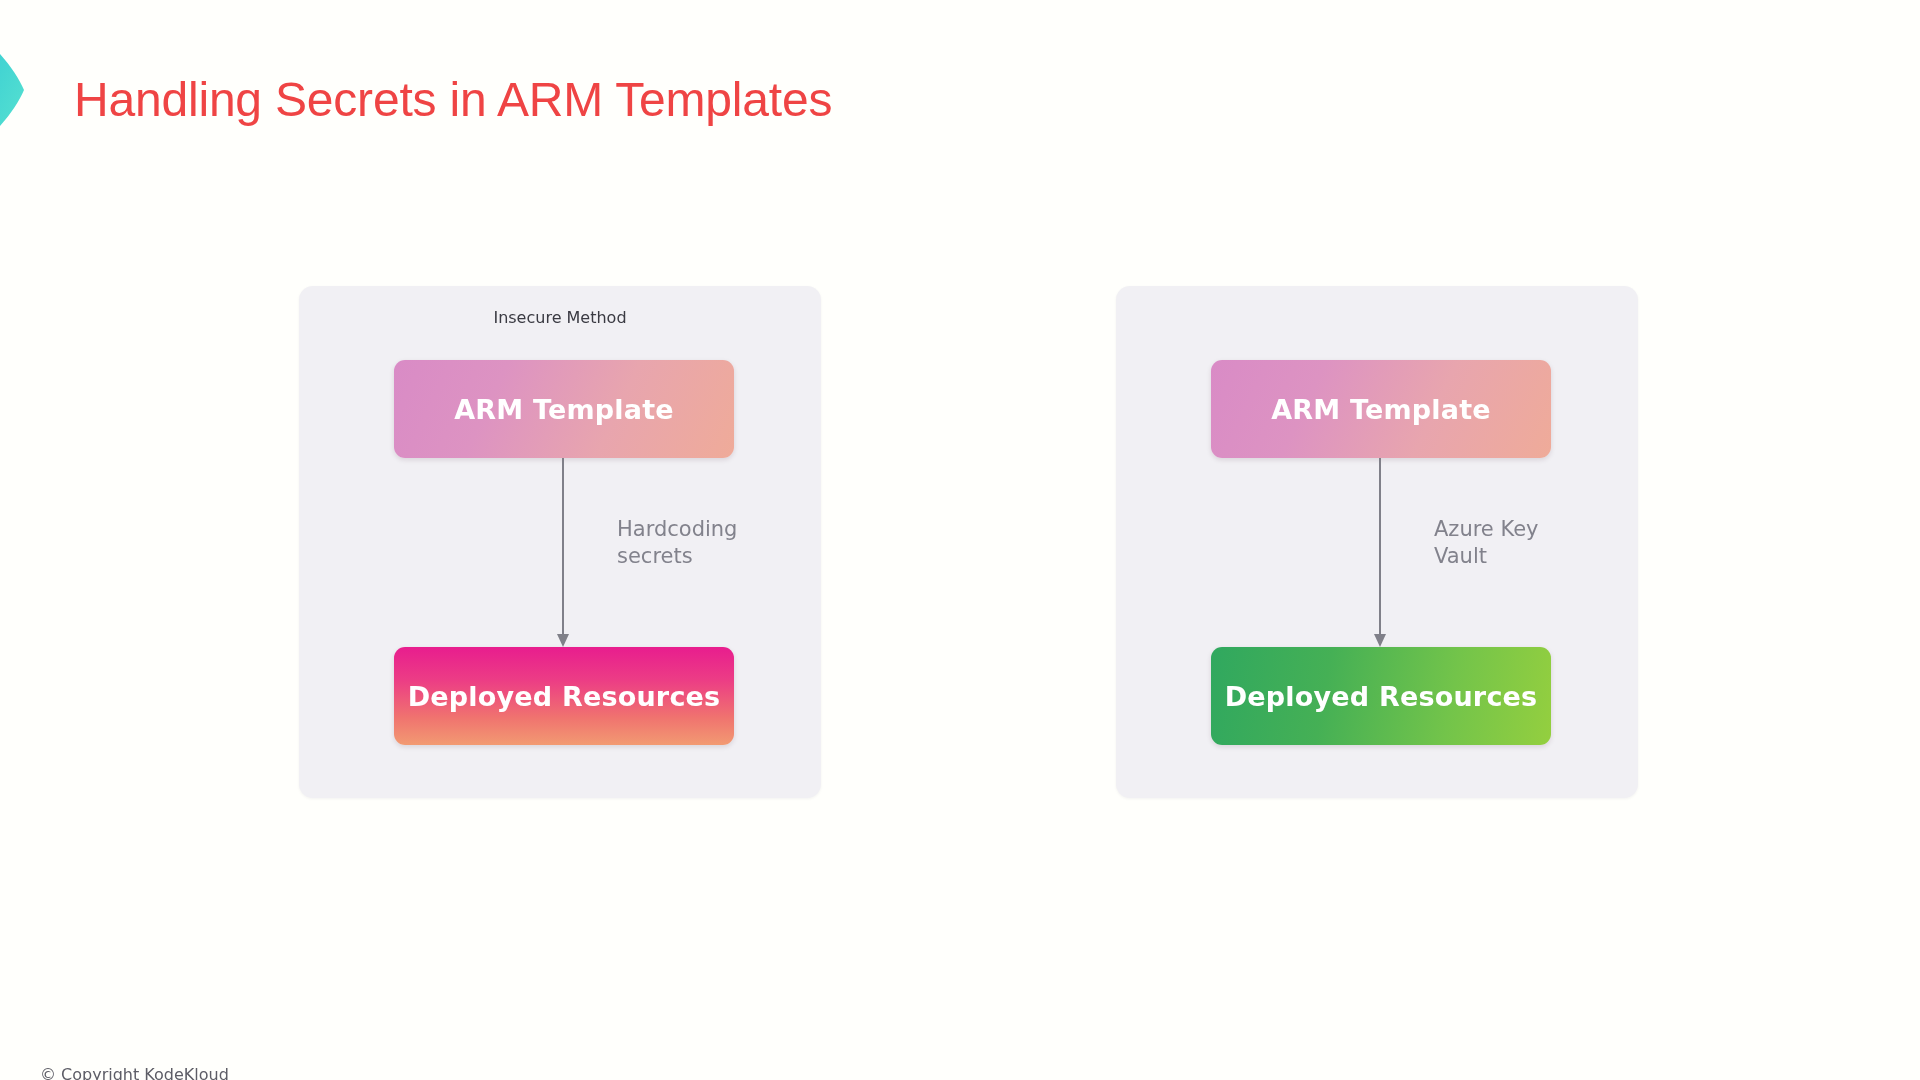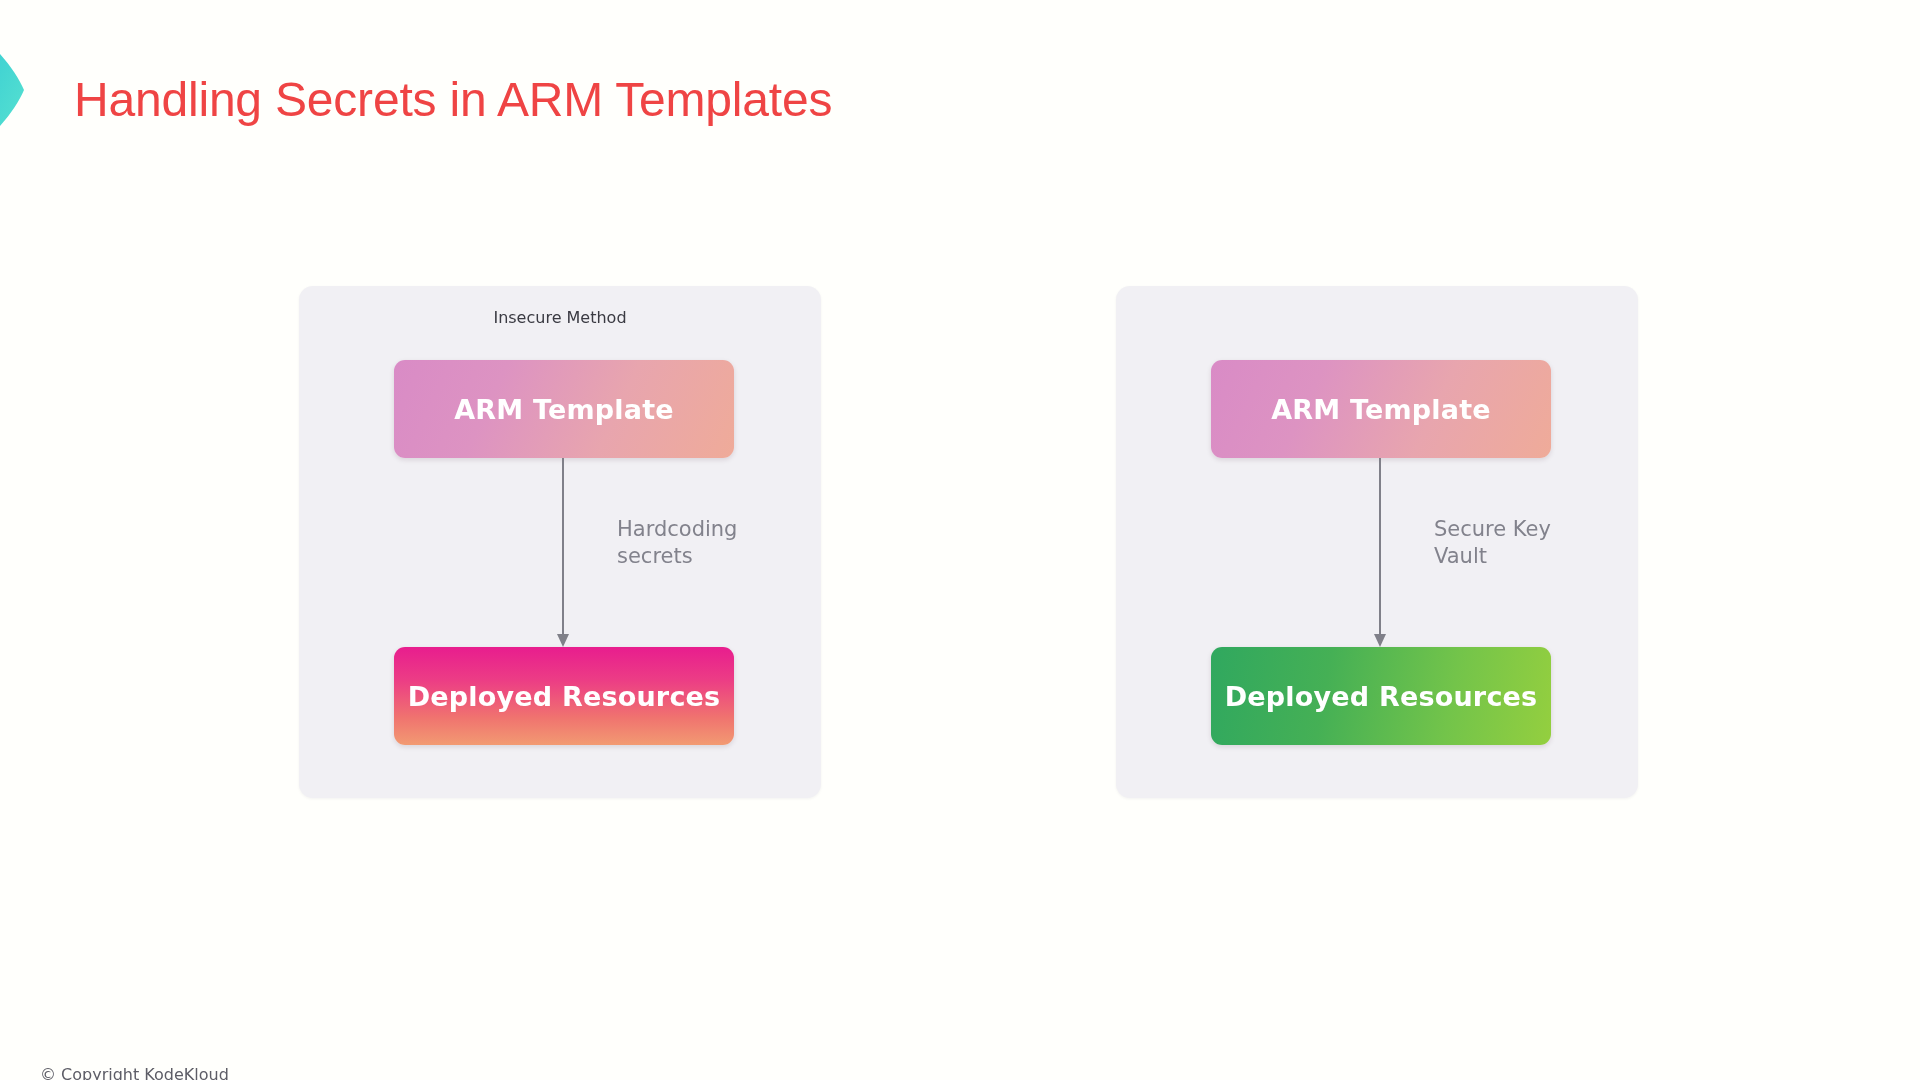--- a/index.html
+++ b/index.html
@@ -186,20 +186,20 @@
 
   <div class="method-card right">
 
     <div class="flow-box template">ARM Template</div>
 
     <div class="connector">
       <div class="connector-line"></div>
       <div class="connector-head"></div>
     </div>
 
-    <div class="connector-label">Secure Key Vault</div>
+    <div class="connector-label">Azure Key Vault</div>
 
     <div class="flow-box deployed-secure">Deployed Resources</div>
   </div>
 
 </div>
 
 <div class="footer-copyright">© Copyright KodeKloud</div>
 
 </body></html>

